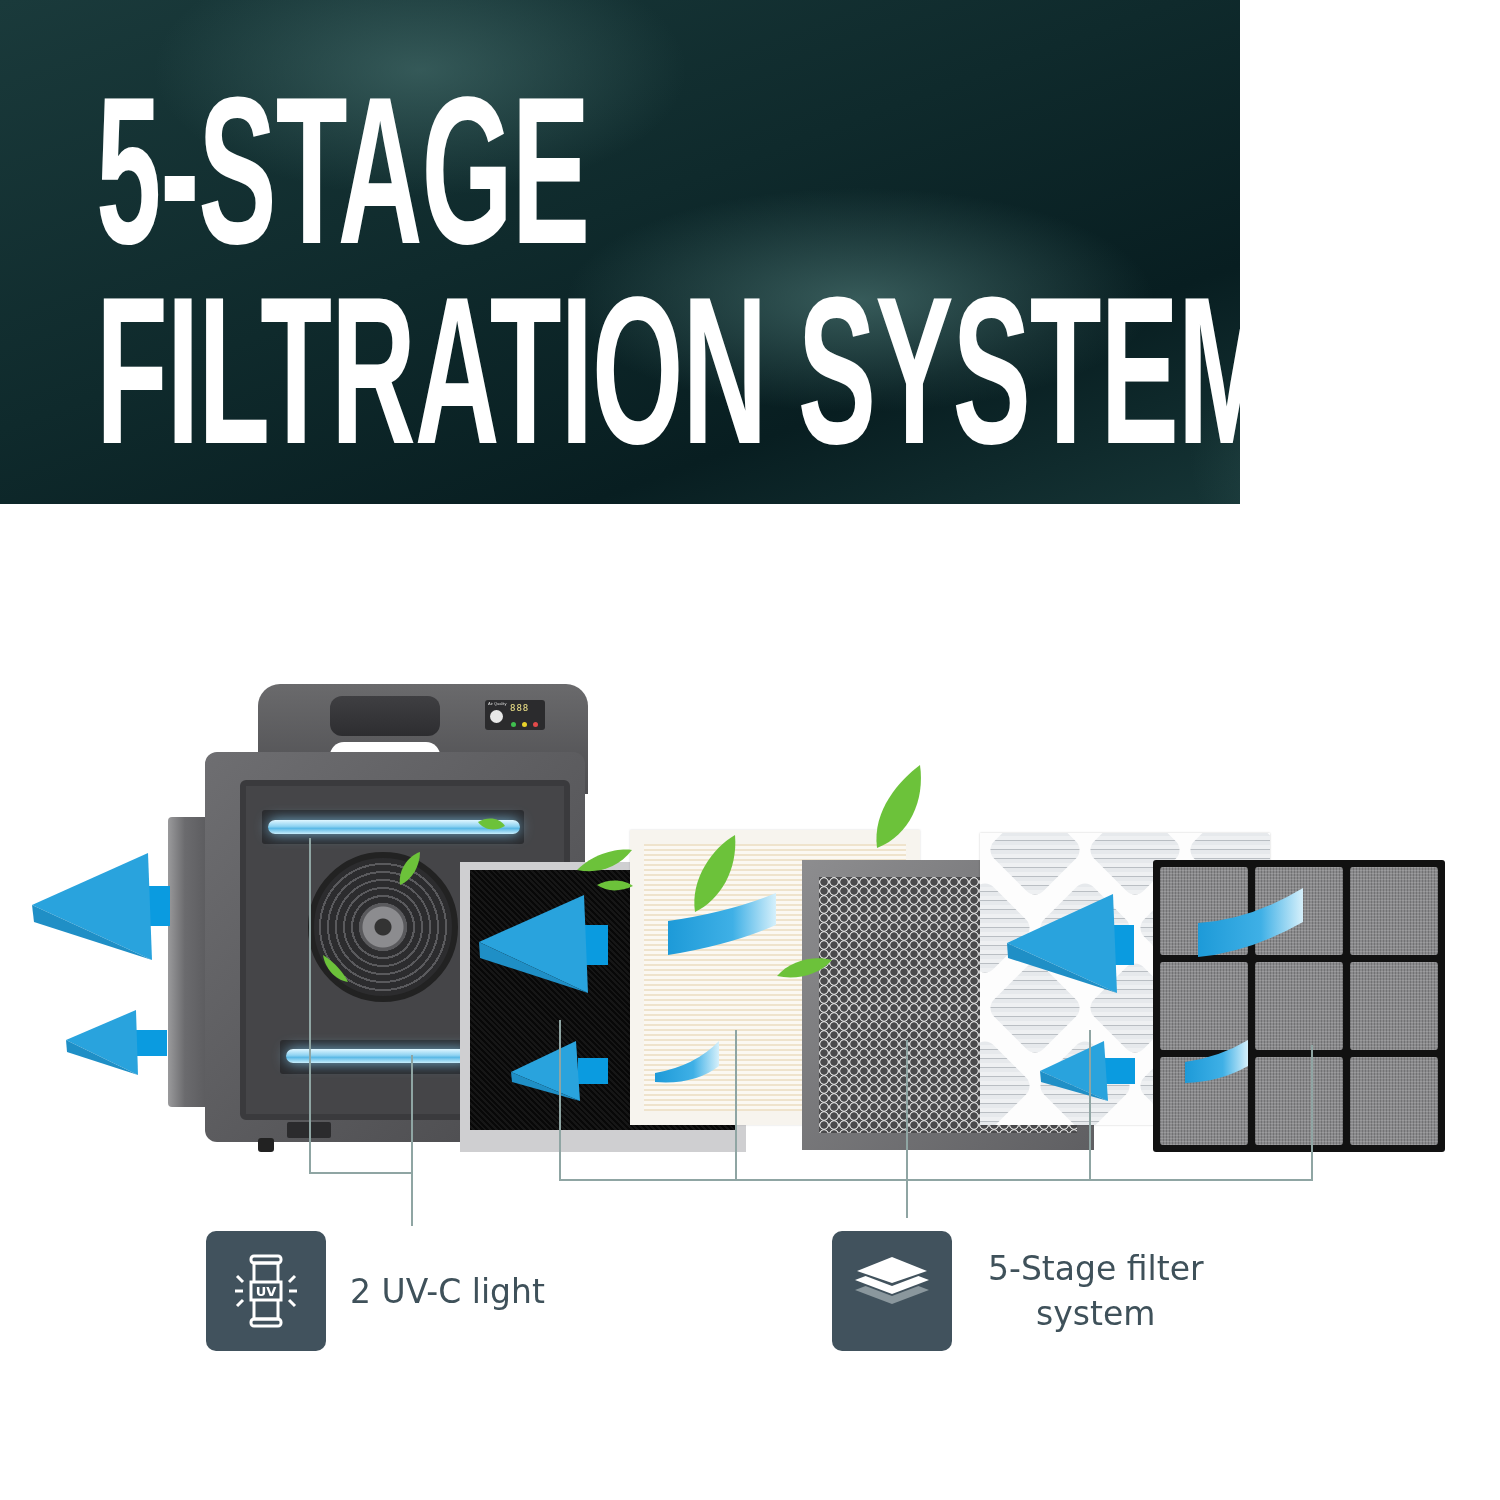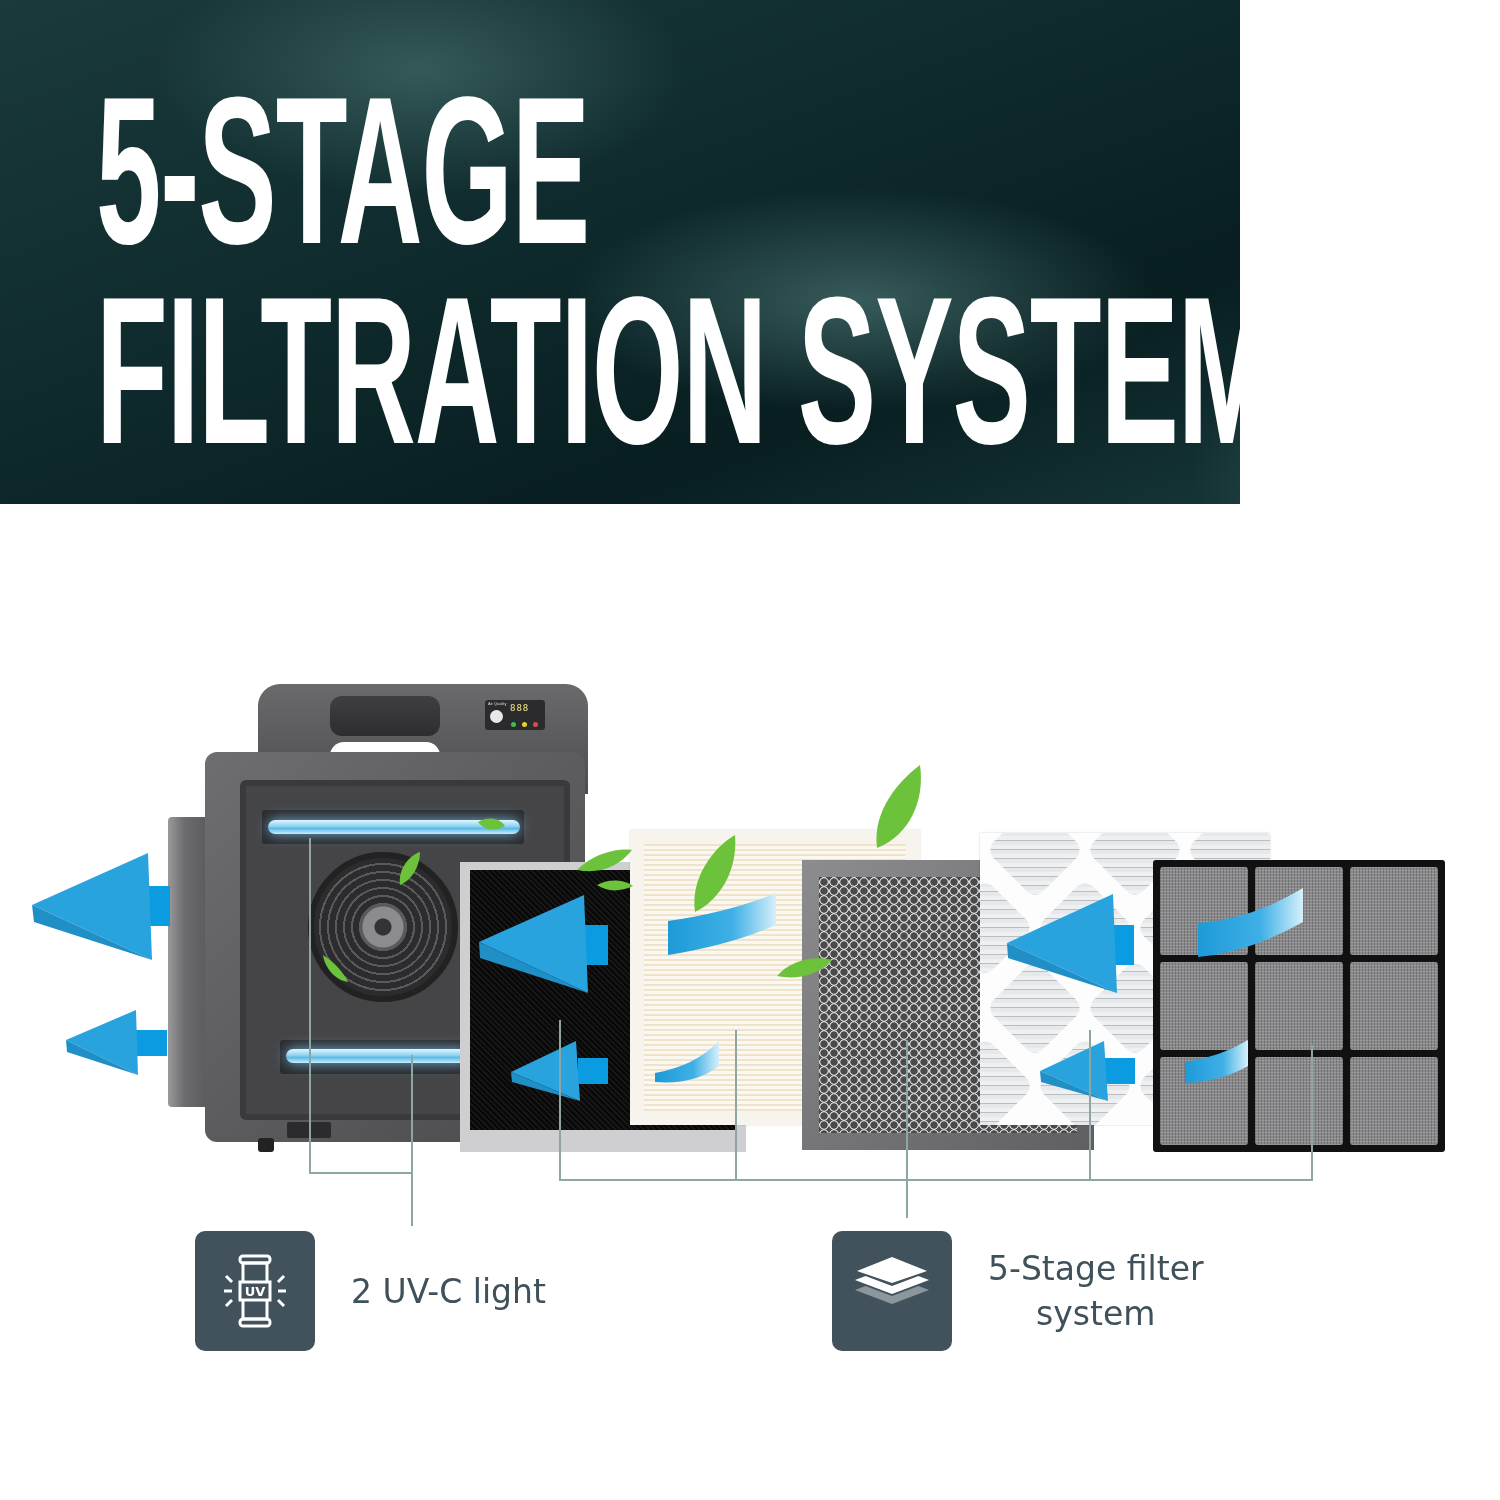--- a/index.html
+++ b/index.html
@@ -118,21 +118,21 @@
   .cline { position:absolute; background:#8fa5a3; }
 
   
   .feature { position:absolute; display:flex; align-items:center; }
   .feature-icon {
     width:120px; height:120px; background:#41525d; border-radius:10px;
     display:flex; align-items:center; justify-content:center; flex-shrink:0;
   }
   .feature-text {
     font-family:"DejaVu Sans", sans-serif; font-size:33px; line-height:45px;
-    color:#3f515a; margin-left:36px; font-weight:normal;
+    color:#3f515a; margin-left:24px; font-weight:normal;
   }
 </style>
 </head>
 <body>
 
 <div class="header">
   <div class="title-line l1">5-STAGE</div>
   <div class="title-line l2">FILTRATION SYSTEM</div>
 </div>
 
@@ -259,21 +259,21 @@
 <div class="cline" style="left:411px;top:1055px;width:2px;height:171px;"></div>
 <div class="cline" style="left:309px;top:1172px;width:104px;height:2px;"></div>
 
 <div class="cline" style="left:559px;top:1020px;width:2px;height:160px;"></div>
 <div class="cline" style="left:735px;top:1030px;width:2px;height:150px;"></div>
 <div class="cline" style="left:906px;top:1040px;width:2px;height:178px;"></div>
 <div class="cline" style="left:1089px;top:1030px;width:2px;height:150px;"></div>
 <div class="cline" style="left:1311px;top:1045px;width:2px;height:135px;"></div>
 <div class="cline" style="left:559px;top:1179px;width:754px;height:2px;"></div>
 
-<div class="feature" style="left:195px;top:1231px;">
+<div class="feature" style="left:206px;top:1231px;">
   <div class="feature-icon">
     <svg width="90" height="90" viewBox="0 0 90 90" fill="none" stroke="#ffffff" stroke-width="3">
       <rect x="30" y="10" width="30" height="7" rx="3"></rect>
       <rect x="33" y="17" width="24" height="56"></rect>
       <rect x="30" y="73" width="30" height="7" rx="3"></rect>
       <rect x="30" y="36" width="30" height="18" fill="#41525d"></rect>
       <text x="45" y="50" fill="#ffffff" stroke="none" font-size="13" font-family="DejaVu Sans, sans-serif" font-weight="bold" text-anchor="middle">UV</text>
       <line x1="14" y1="45" x2="22" y2="45"></line>
         <line x1="68" y1="45" x2="76" y2="45"></line>
       <line x1="16" y1="30" x2="22" y2="36"></line>

